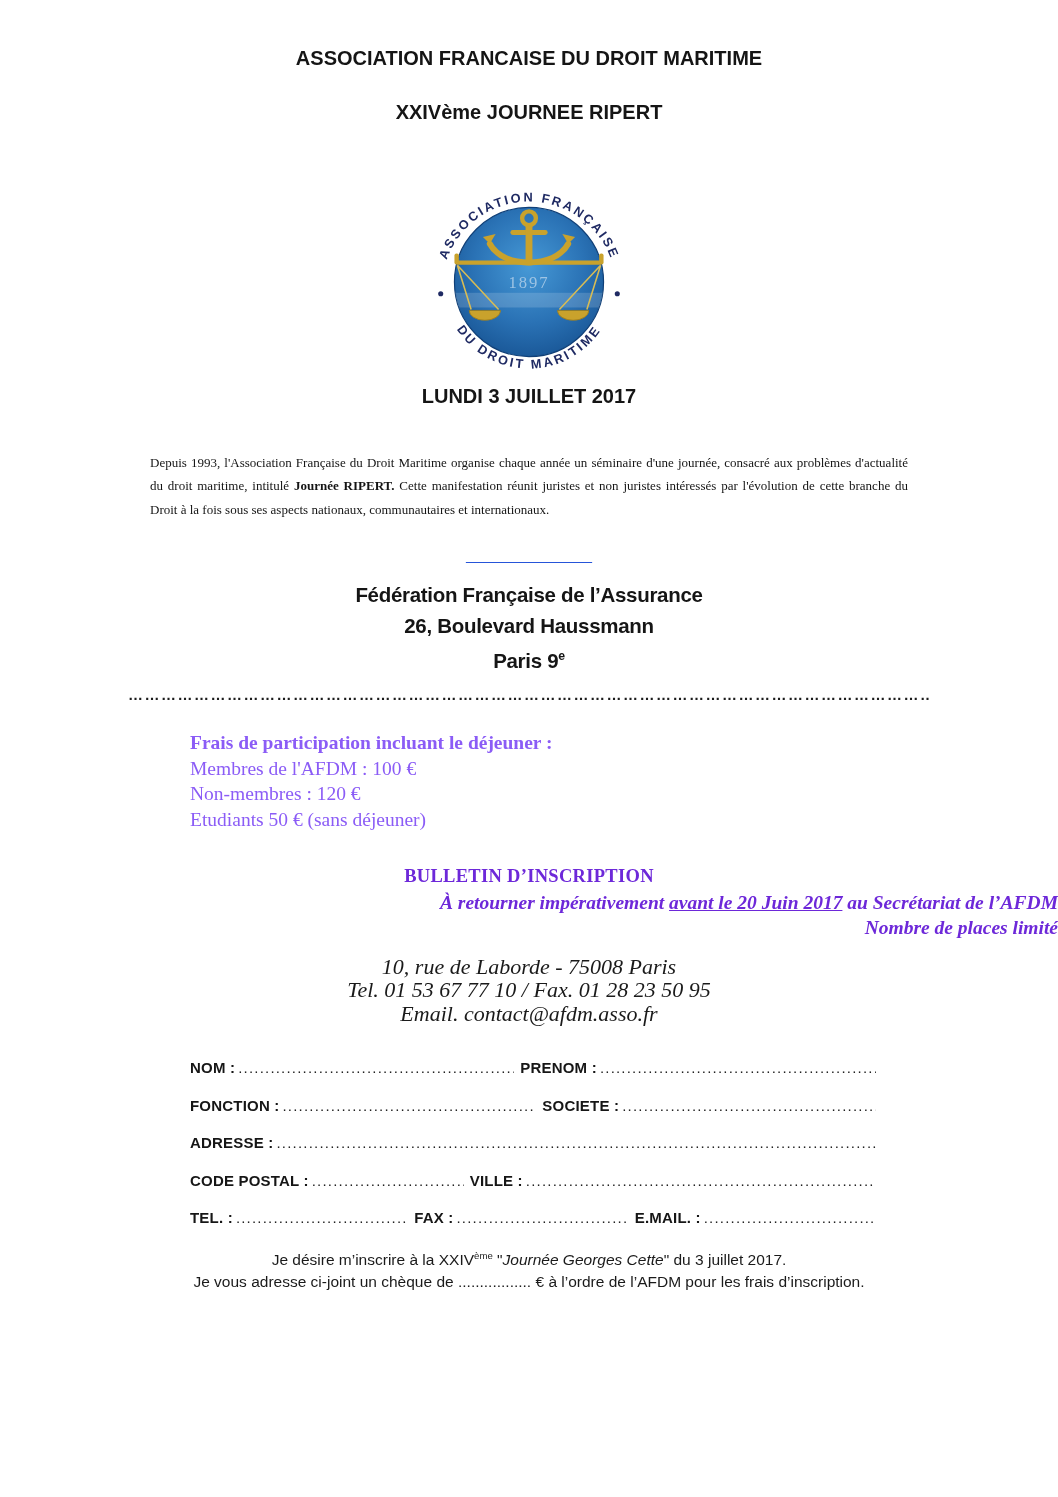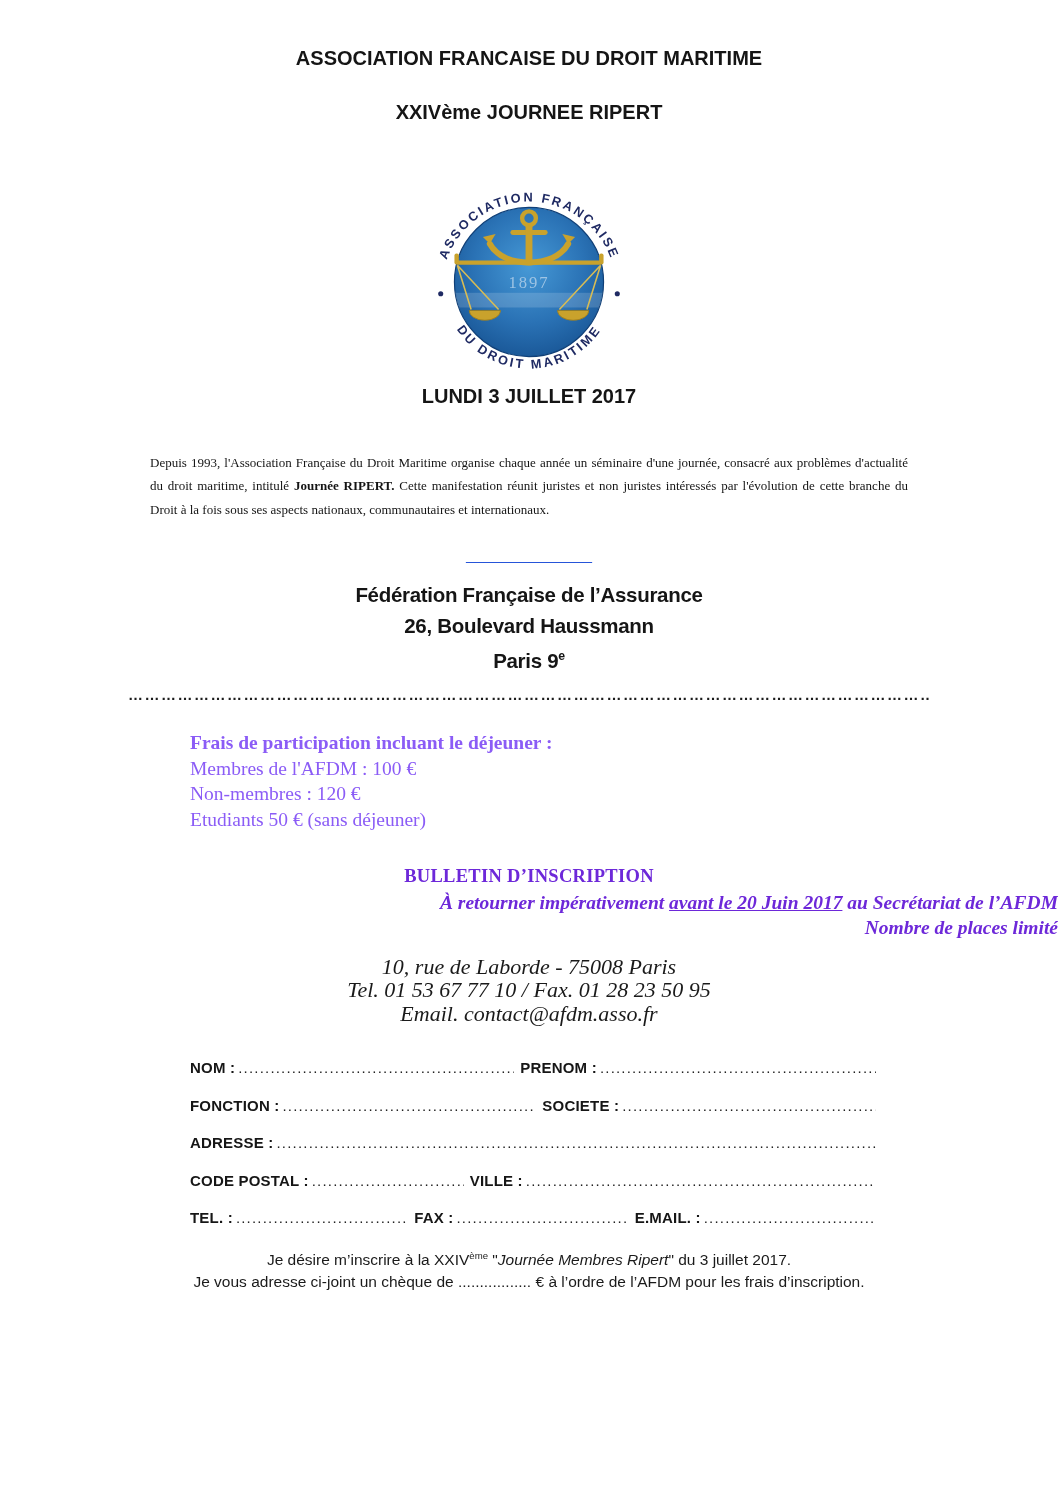--- a/index.html
+++ b/index.html
@@ -179,17 +179,17 @@
       <span class="flabel">TEL. :</span>
       <span class="dots">................................................................................................................................................................................................</span>
       <span class="flabel gap">FAX :</span>
       <span class="dots">................................................................................................................................................................................................</span>
       <span class="flabel gap">E.MAIL. :</span>
       <span class="dots">................................................................................................................................................................................................</span>
     </div>
   </div>
 
   <div class="footer center">
-    <div><span>Je désire m’inscrire à la XXIV</span><sup>ème</sup><span> "</span><i>Journée Membres Ripert</i><span>" du 3 juillet 2017.</span></div>
+    <div><span>Je désire m’inscrire à la XXIV</span><sup>ème</sup><span> "</span><i>Journée Georges Cette</i><span>" du 3 juillet 2017.</span></div>
     <div>Je vous adresse ci-joint un chèque de ................. € à l’ordre de l’AFDM pour les frais d’inscription.</div>
   </div>
 
 </div>
 
 </body></html>

